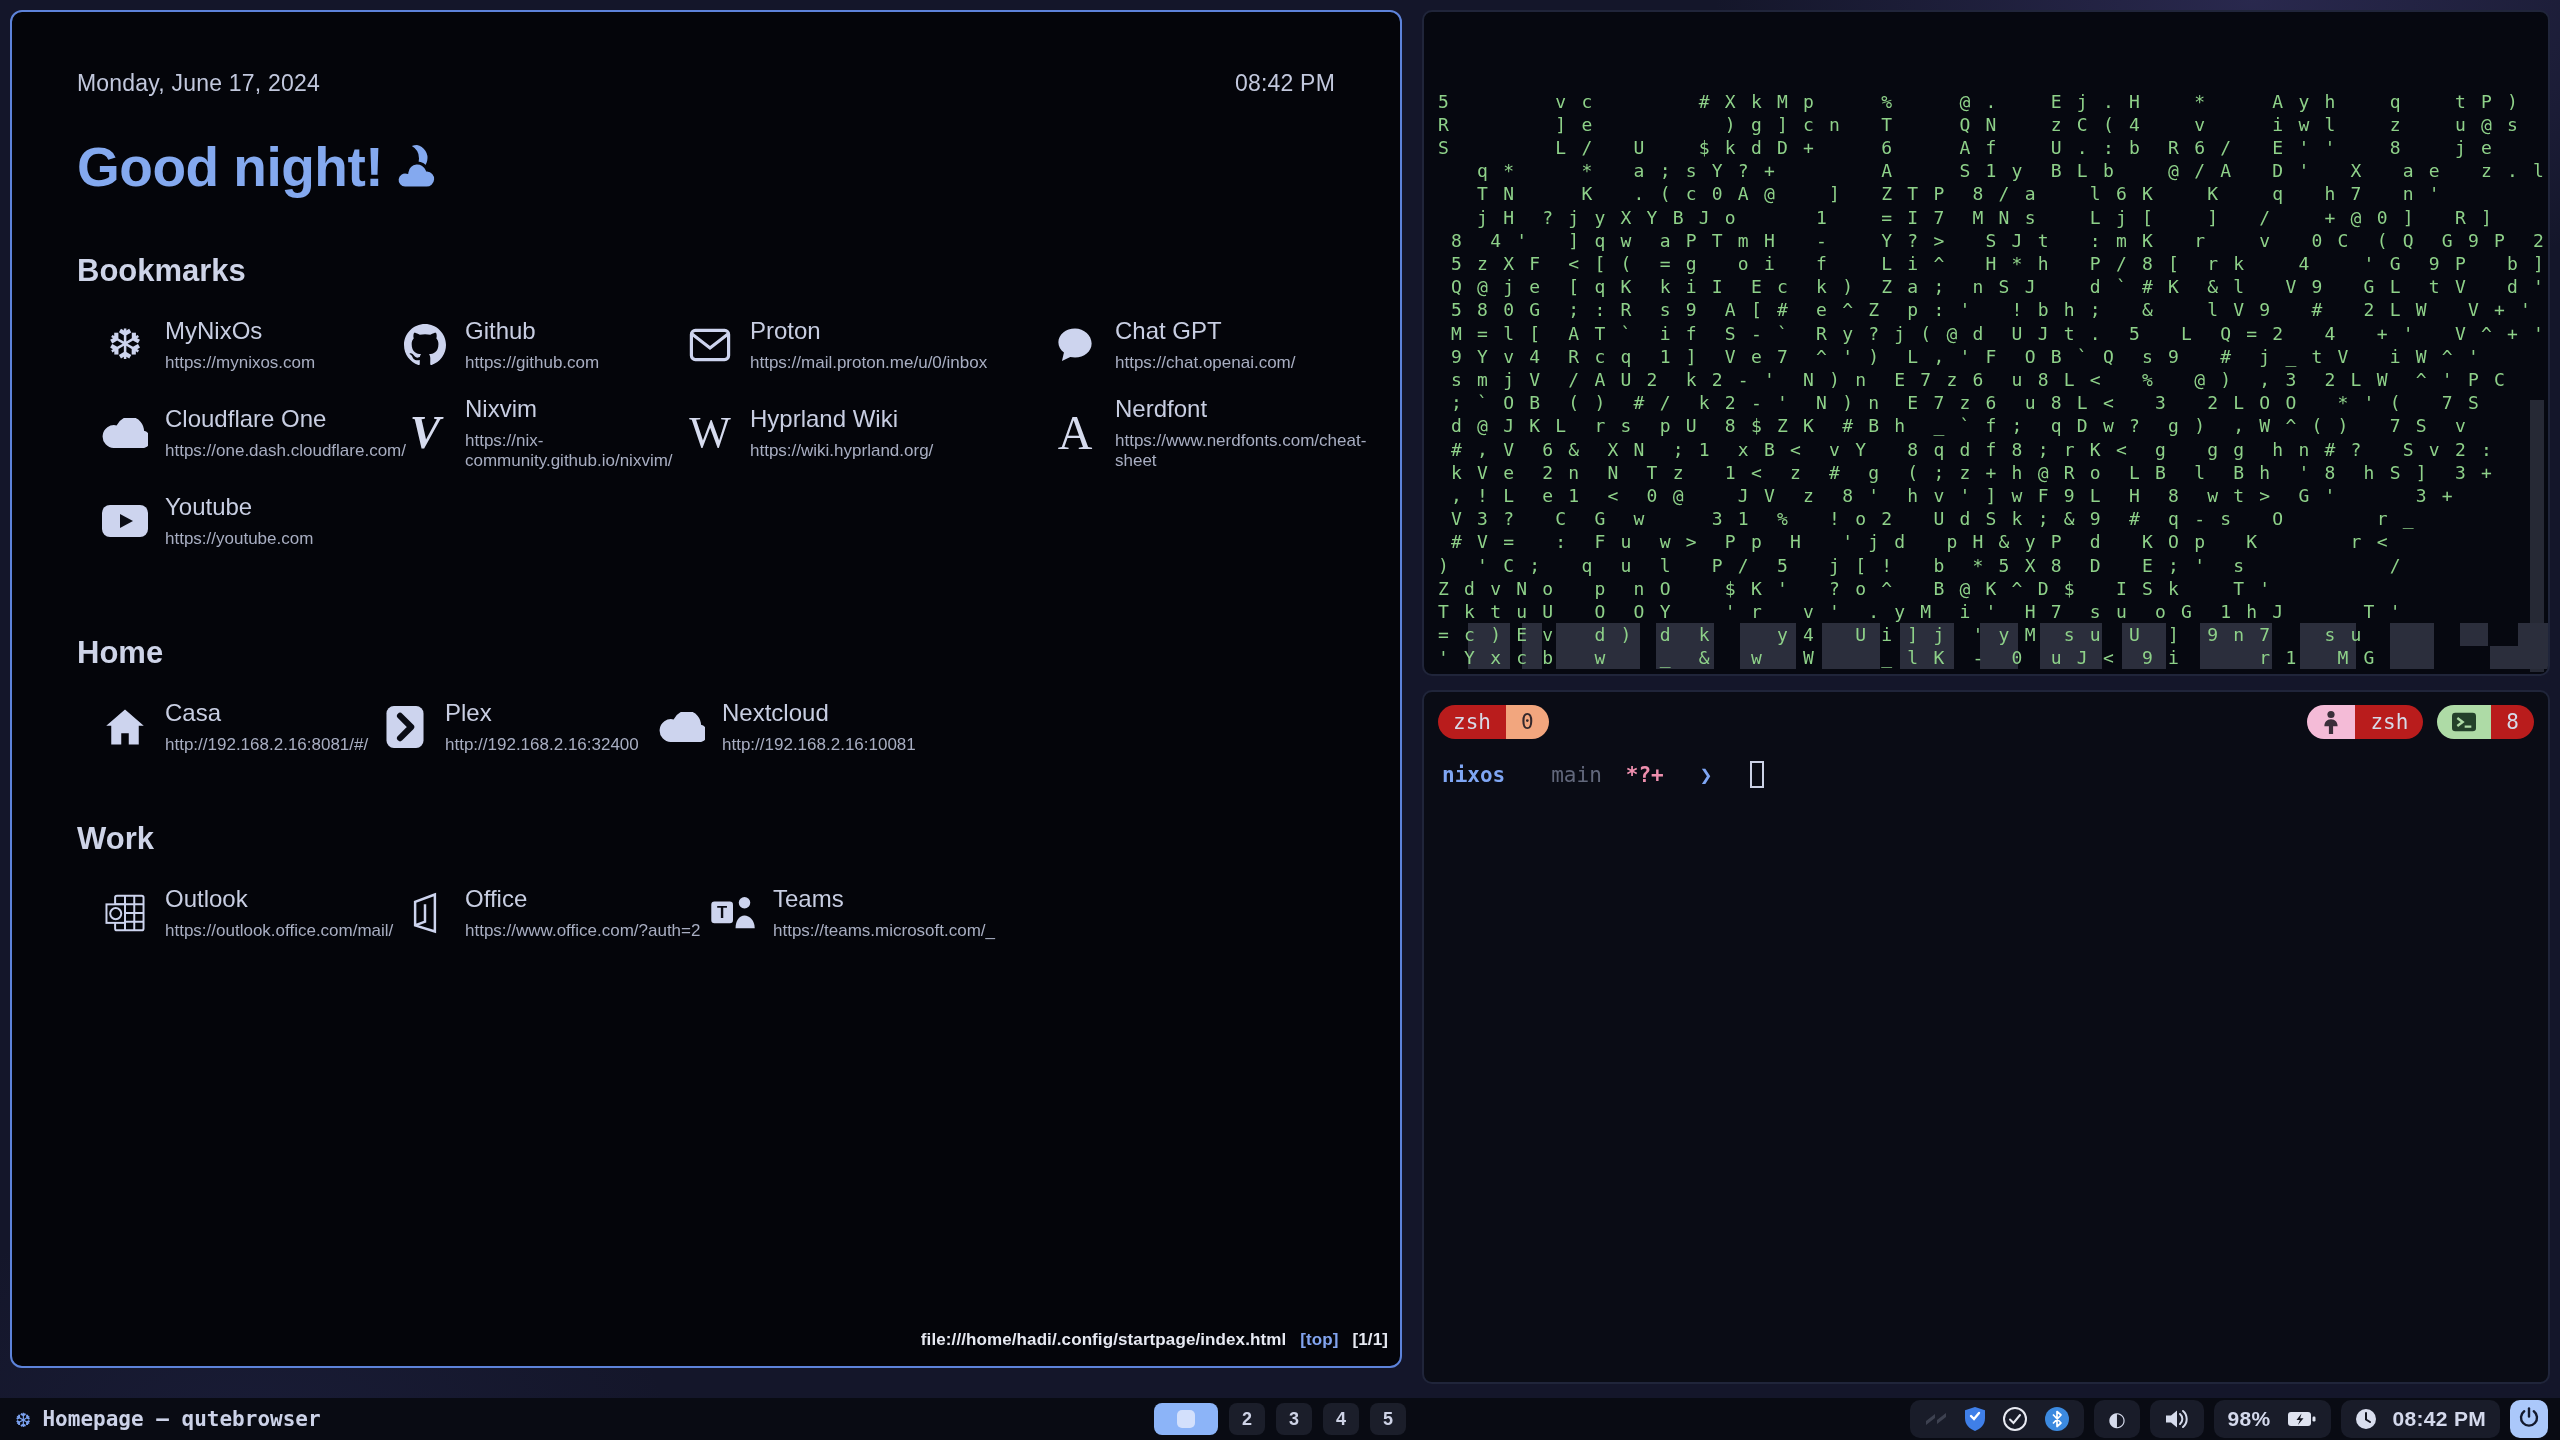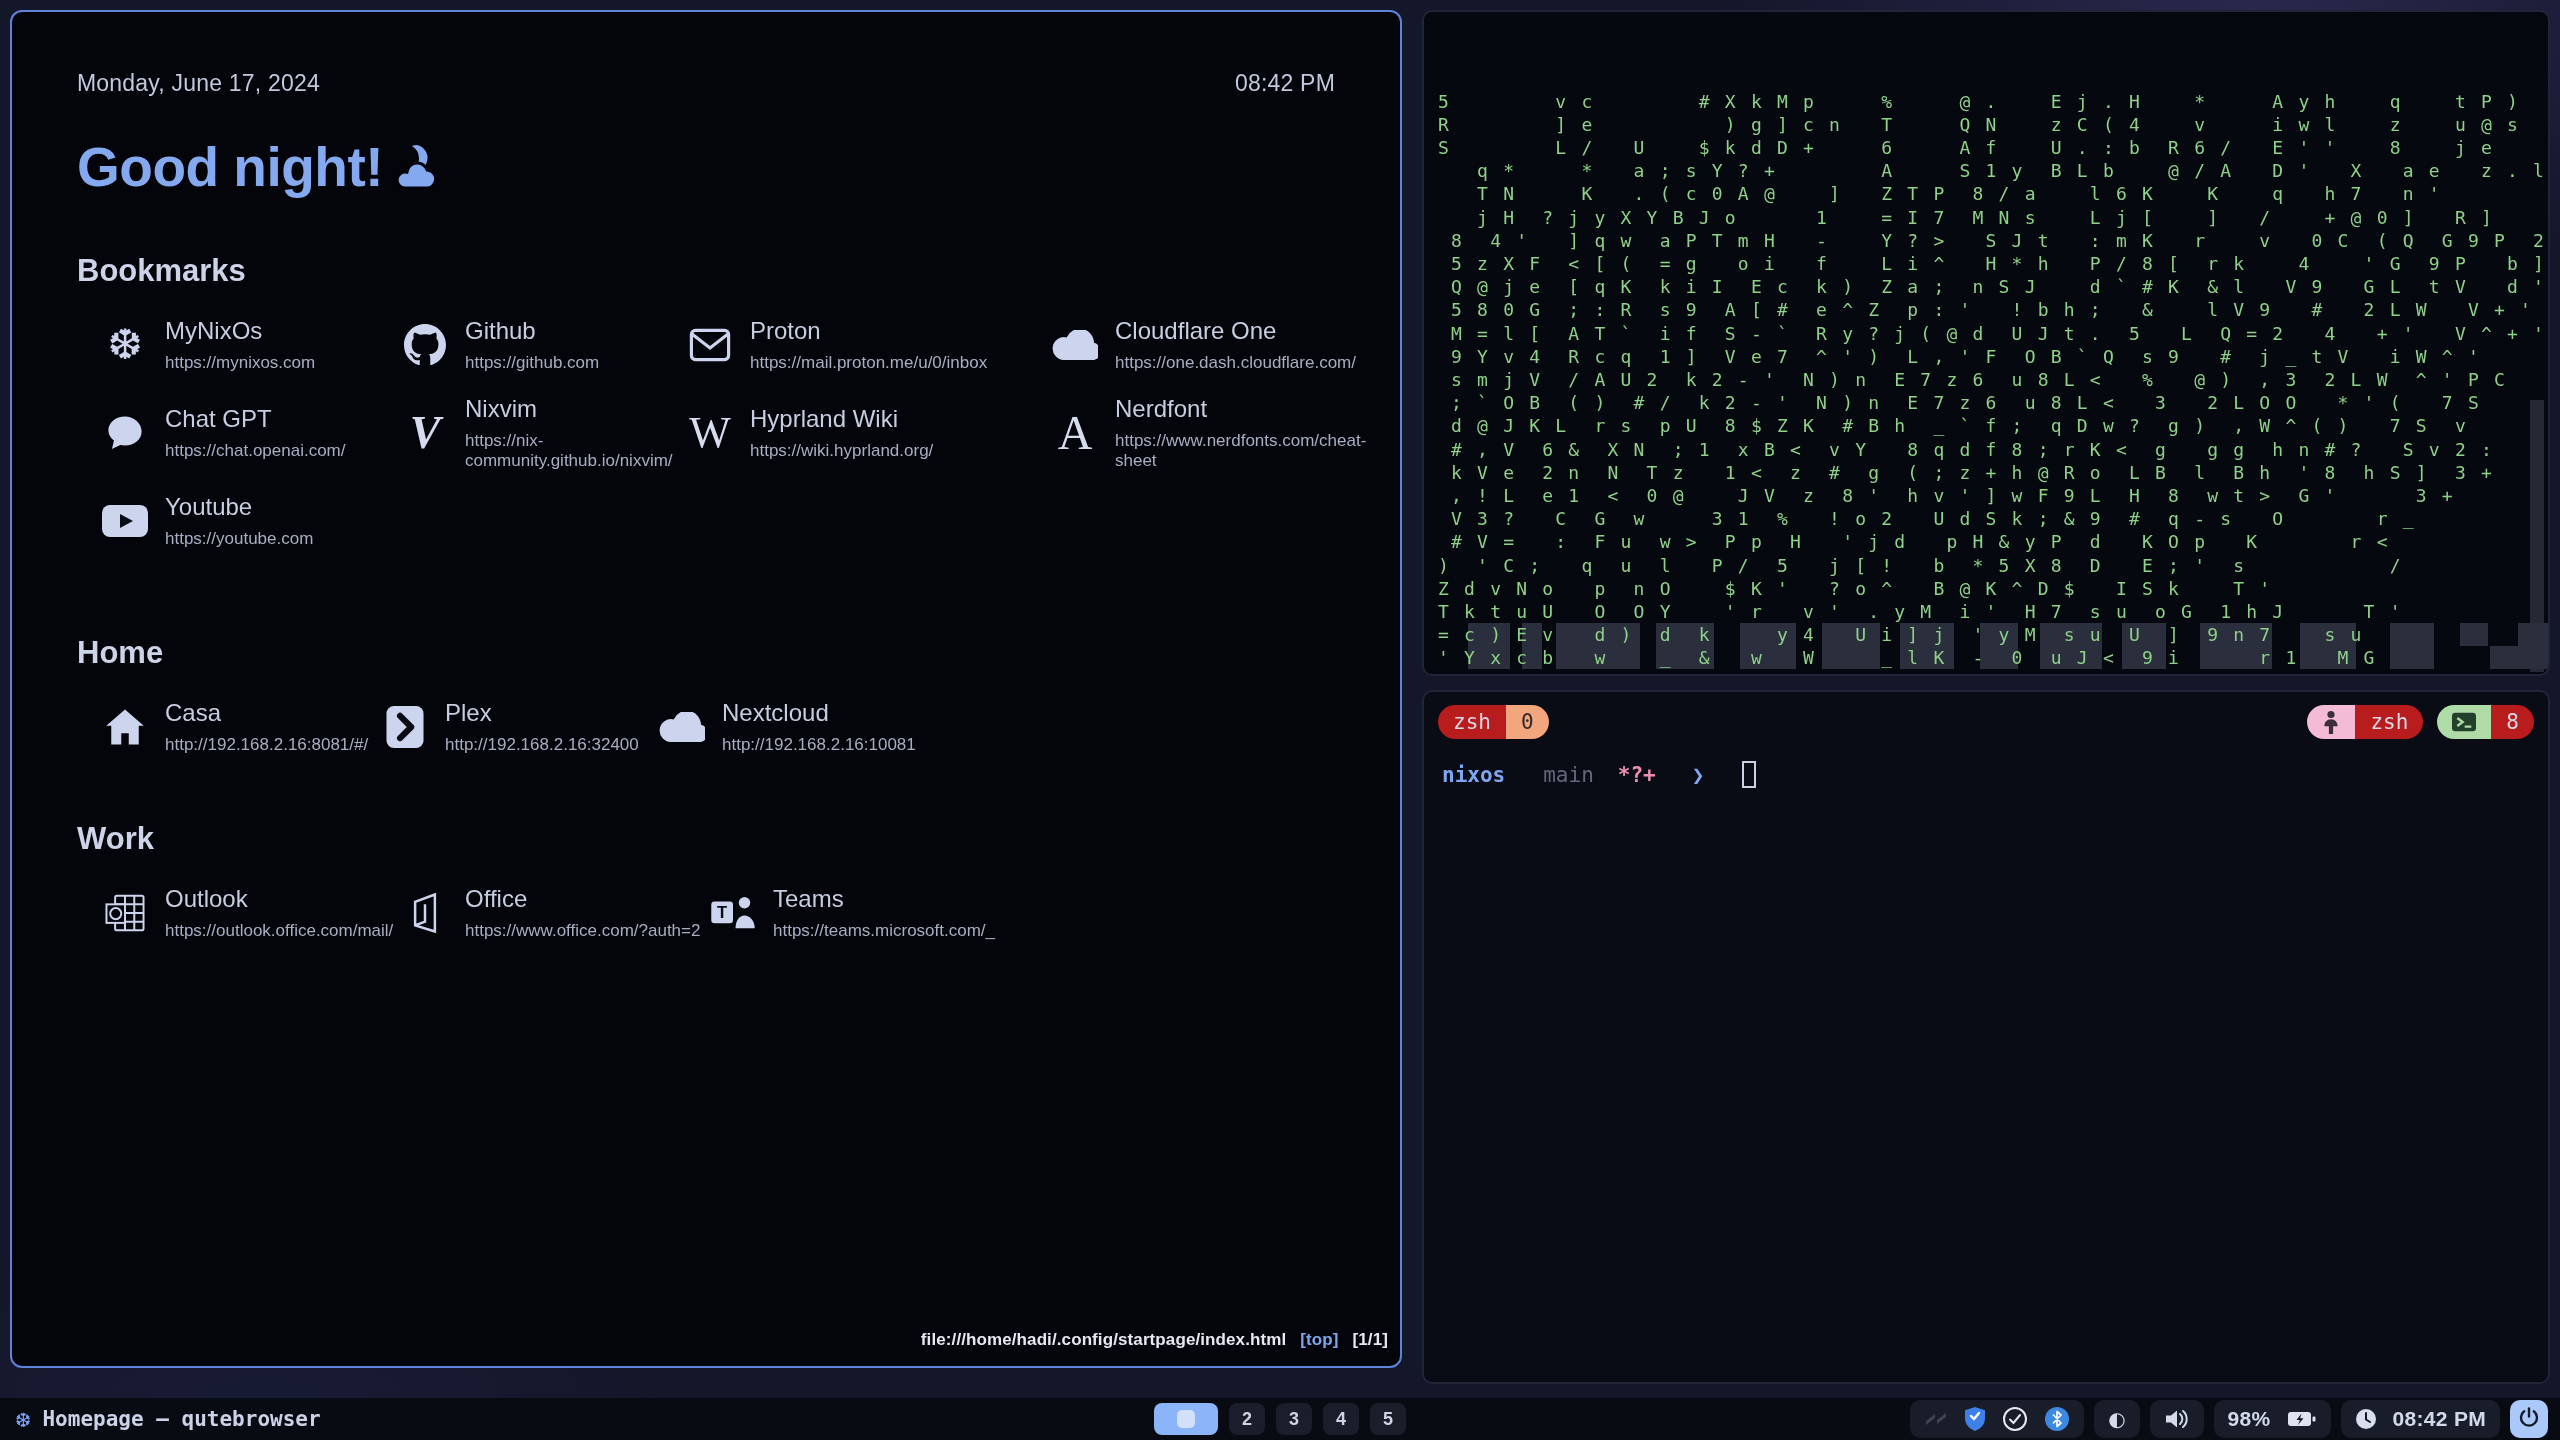--- a/index.html
+++ b/index.html
@@ -77,21 +77,21 @@
     font-family:"DejaVu Sans Mono", monospace; font-size:21px; }
   .pill .seg { display:flex; align-items:center; padding:0 15px; height:100%; }
   .seg-dark { background:#b91c1c; color:#d6dae8; }
   .seg-orange { background:#f2a67e; color:#33272b; }
   .seg-pink { background:#f4bbd7; color:#3a2f3a; }
   .seg-green { background:#aedba6; color:#23402a; }
   .tab-right { display:flex; gap:14px; }
   .prompt-line { margin-top:22px; margin-left:4px; font-family:"DejaVu Sans Mono", monospace;
     font-size:21px; display:flex; align-items:center;gap:24px; }
   .p-host { color:#7fa6f4; font-weight:700; }
-  .p-branch { color:#62687c; margin-left:14px; }
+  .p-branch { color:#62687c; margin-left:22px; }
   .p-git { color:#ee8fae; font-weight:700; }
   .p-sym { color:#7fa6f4; margin-left:12px; font-weight:700; }
   .p-cursor { width:14px; height:27px; border:2px solid #ccd2e6; margin-left:14px; display:inline-block; }
 
   
   .taskbar { position:absolute; left:0; top:1398px; width:2560px; height:42px;
     background:#090b13; display:flex; align-items:center; }
   .task-left { display:flex; align-items:center; gap:12px; margin-left:16px;
     font-family:"DejaVu Sans Mono", monospace; font-size:21px; font-weight:700; color:#ccd2e8; }
   .nix-glyph { color:#7ba2f0; font-size:24px; line-height:1; }
@@ -163,39 +163,39 @@
               </svg>
             </span>
             <span class="li-text">
               <span class="li-name">Proton</span>
               <span class="li-url">https://mail.proton.me/u/0/inbox</span>
             </span>
           </div>
 
           <div class="link-item">
             <span class="li-icon">
+              <svg width="40" height="38" viewBox="0 0 32 32" fill="#cdd4ee">
+                <path d="M16 2C8.3 2 2 7.2 2 13.7c0 3.5 1.8 6.6 4.7 8.7L5 29.5l7-3.3c1.3.3 2.6.4 4 .4 7.7 0 14-5.2 14-11.9S23.7 2 16 2z"></path>
+              </svg>
+            </span>
+            <span class="li-text">
+              <span class="li-name">Chat GPT</span>
+              <span class="li-url">https://chat.openai.com/</span>
+            </span>
+          </div>
+
+          <div class="link-item">
+            <span class="li-icon">
               <svg width="46" height="30" viewBox="0 0 32 21" fill="#cdd4ee">
                 <path d="M8.5 21a8 8 0 1 1 1.6-15.8A10 10 0 0 1 29.3 9a6 6 0 0 1-3 12z"></path>
               </svg>
             </span>
             <span class="li-text">
               <span class="li-name">Cloudflare One</span>
               <span class="li-url">https://one.dash.cloudflare.com/</span>
-            </span>
-          </div>
-
-          <div class="link-item">
-            <span class="li-icon">
-              <svg width="40" height="38" viewBox="0 0 32 32" fill="#cdd4ee">
-                <path d="M16 2C8.3 2 2 7.2 2 13.7c0 3.5 1.8 6.6 4.7 8.7L5 29.5l7-3.3c1.3.3 2.6.4 4 .4 7.7 0 14-5.2 14-11.9S23.7 2 16 2z"></path>
-              </svg>
-            </span>
-            <span class="li-text">
-              <span class="li-name">Chat GPT</span>
-              <span class="li-url">https://chat.openai.com/</span>
             </span>
           </div>
 
           <div class="link-item">
             <span class="li-icon">
               <span class="glyph-vim">V</span>
             </span>
             <span class="li-text">
               <span class="li-name">Nixvim</span>
               <span class="li-url">https://nix-community.github.io/nixvim/</span>

